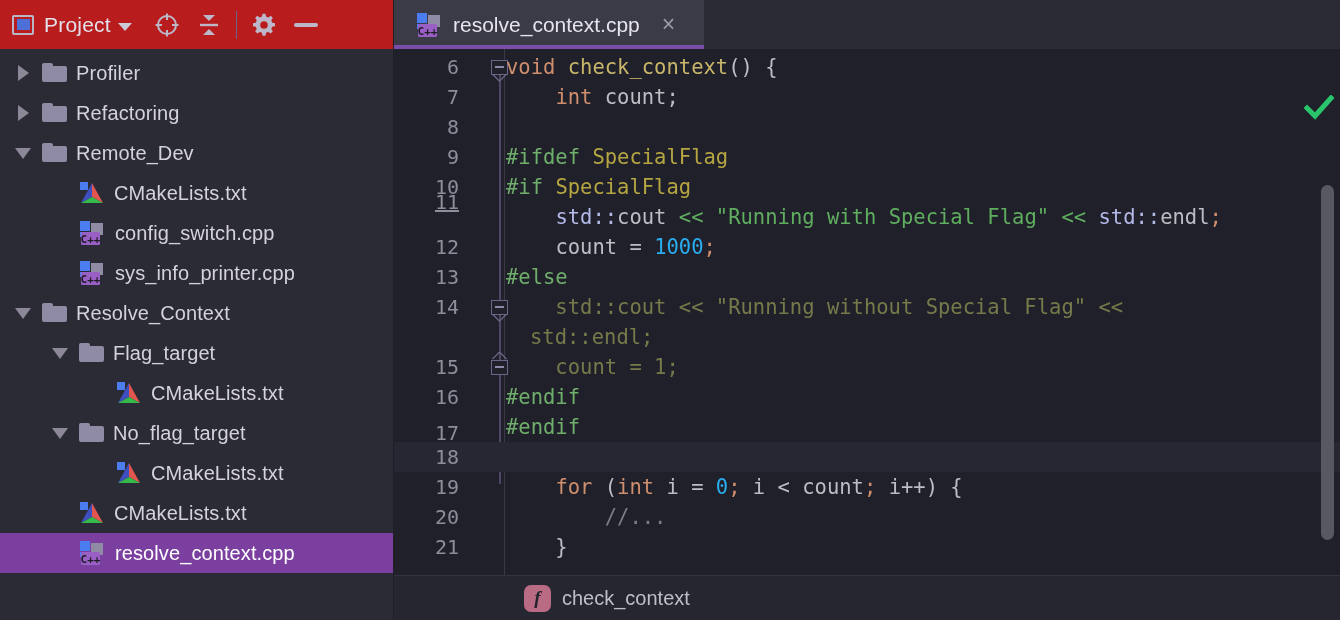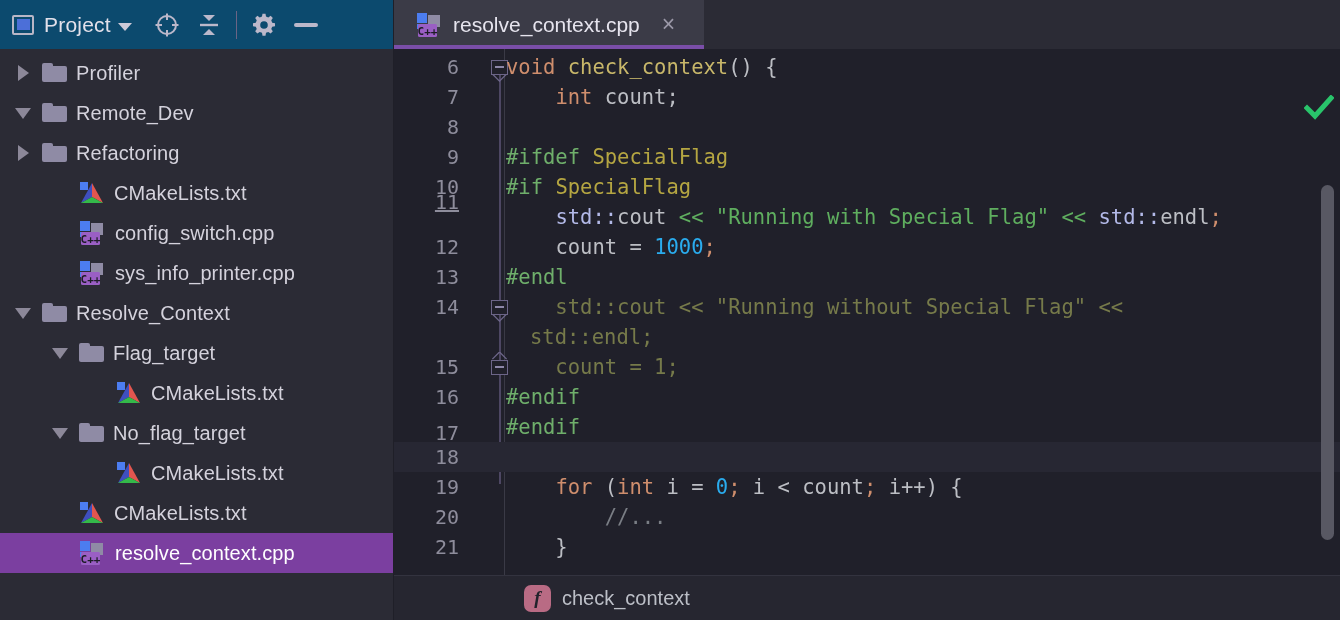--- a/index.html
+++ b/index.html
@@ -14,21 +14,21 @@
   
   #left-panel {
     width: 394px; height: 620px;
     background: #2b2b35;
     display: flex; flex-direction: column;
     border-right: 1px solid #1f1f28;
     position: relative;
   }
   #project-toolbar {
     height: 49px; min-height: 49px;
-    background: #0c4a6e;
+    background: #b91c1c;
     display: flex; align-items: center;
     padding-left: 12px;
     gap: 0px;
   }
   .proj-window-icon {
     width: 22px; height: 20px;
     border: 2px solid #b9b6c6;
     border-radius: 2px;
     display: flex; align-items: center; justify-content: center;
     margin-right: 10px;
@@ -251,33 +251,33 @@
         <div class="tree-row">
           <div style="width: 12px; flex: 0 0 auto;"></div>
           <div class="tw collapsed"></div>
           <div class="ic" style="margin-left: 8px;">
             <div class="folder-ic"></div>
           </div>
           <div class="tree-label">Profiler</div>
         </div>
         <div class="tree-row">
           <div style="width: 12px; flex: 0 0 auto;"></div>
+          <div class="tw collapsed"></div>
+          <div class="ic" style="margin-left: 8px;">
+            <div class="folder-ic"></div>
+          </div>
+          <div class="tree-label">Refactoring</div>
+        </div>
+        <div class="tree-row">
+          <div style="width: 12px; flex: 0 0 auto;"></div>
           <div class="tw expanded"></div>
           <div class="ic" style="margin-left: 8px;">
             <div class="folder-ic"></div>
           </div>
           <div class="tree-label">Remote_Dev</div>
-        </div>
-        <div class="tree-row">
-          <div style="width: 12px; flex: 0 0 auto;"></div>
-          <div class="tw collapsed"></div>
-          <div class="ic" style="margin-left: 8px;">
-            <div class="folder-ic"></div>
-          </div>
-          <div class="tree-label">Refactoring</div>
         </div>
         <div class="tree-row">
           <div style="width: 49px; flex: 0 0 auto;"></div>
           <div class="tw"></div>
           <div class="ic" style="margin-left: 8px;">
             <svg width="26" height="24" viewBox="0 0 26 24">
               <polygon points="13,2 24,22 13,16" fill="#e2564f"></polygon>
               <polygon points="13,2 2,22 13,16" fill="#3f4fbf"></polygon>
               <polygon points="2,22 24,22 13,16" fill="#34b94a"></polygon>
               <rect x="1" y="1" width="8" height="8" fill="#4c7df0"></rect>
@@ -438,21 +438,21 @@
           <div class="gutter-num" style="top: 63px;">8</div>
           <div class="gutter-num" style="top: 93px;">9</div>
           <div class="code-text" style="top: 93px;"><span class="t-pp">#ifdef </span><span class="t-macro">SpecialFlag</span></div>
           <div class="gutter-num" style="top: 123px;">10</div>
           <div class="code-text" style="top: 123px;"><span class="t-pp">#if </span><span class="t-macro">SpecialFlag</span></div>
           <div class="gutter-num" style="top: 138px; text-decoration: underline;">11</div>
           <div class="code-text" style="top: 153px;"><span class="t-plain">    </span><span class="t-ns">std::</span><span class="t-plain">cout </span><span class="t-str">&lt;&lt; </span><span class="t-str">"Running with Special Flag"</span><span class="t-str"> &lt;&lt; </span><span class="t-ns">std::</span><span class="t-plain">endl</span><span class="t-semi">;</span></div>
           <div class="gutter-num" style="top: 183px;">12</div>
           <div class="code-text" style="top: 183px;"><span class="t-plain">    </span><span class="t-plain">count = </span><span class="t-num">1000</span><span class="t-semi">;</span></div>
           <div class="gutter-num" style="top: 213px;">13</div>
-          <div class="code-text" style="top: 213px;"><span class="t-pp">#endl</span></div>
+          <div class="code-text" style="top: 213px;"><span class="t-pp">#else</span></div>
           <div class="gutter-num" style="top: 243px;">14</div>
           <div class="code-text" style="top: 243px;"><span class="t-dim">    std::cout &lt;&lt; "Running without Special Flag" &lt;&lt;</span></div>
           <div class="code-text" style="top: 273px; left: 136px;"><span class="t-dim">std::endl;</span></div>
           <div class="gutter-num" style="top: 303px;">15</div>
           <div class="code-text" style="top: 303px;"><span class="t-dim">    count = 1;</span></div>
           <div class="gutter-num" style="top: 333px;">16</div>
           <div class="code-text" style="top: 333px;"><span class="t-pp">#endif</span></div>
           <div class="gutter-num" style="top: 369px;">17</div>
           <div class="code-text" style="top: 363px;"><span class="t-pp">#endif</span></div>
           <div class="cur-line-bg" style="top: 393px;"></div>

